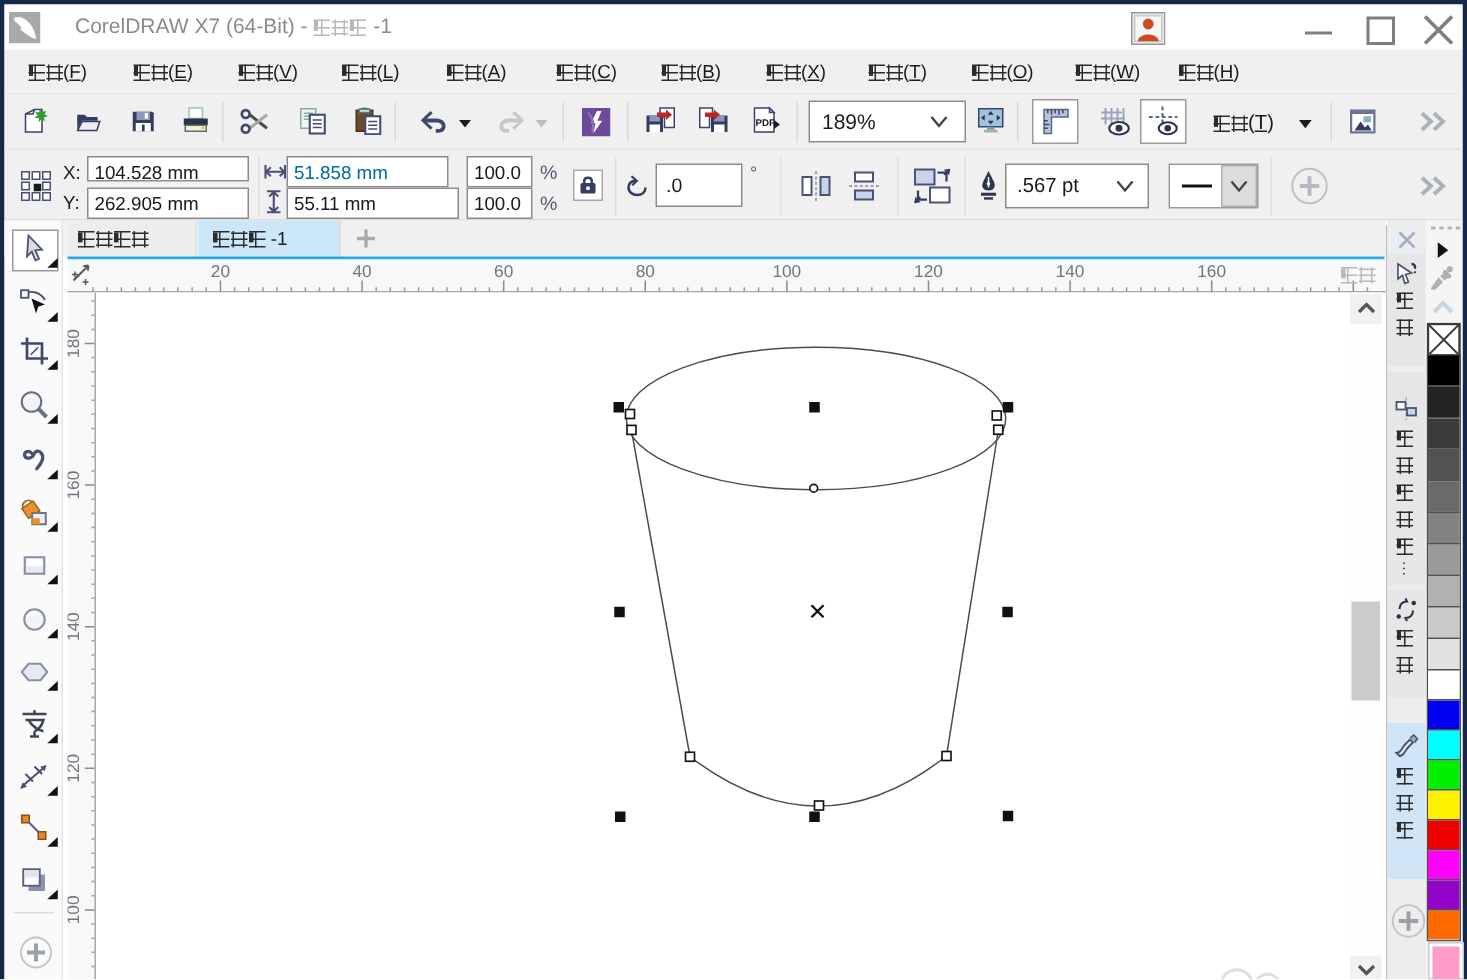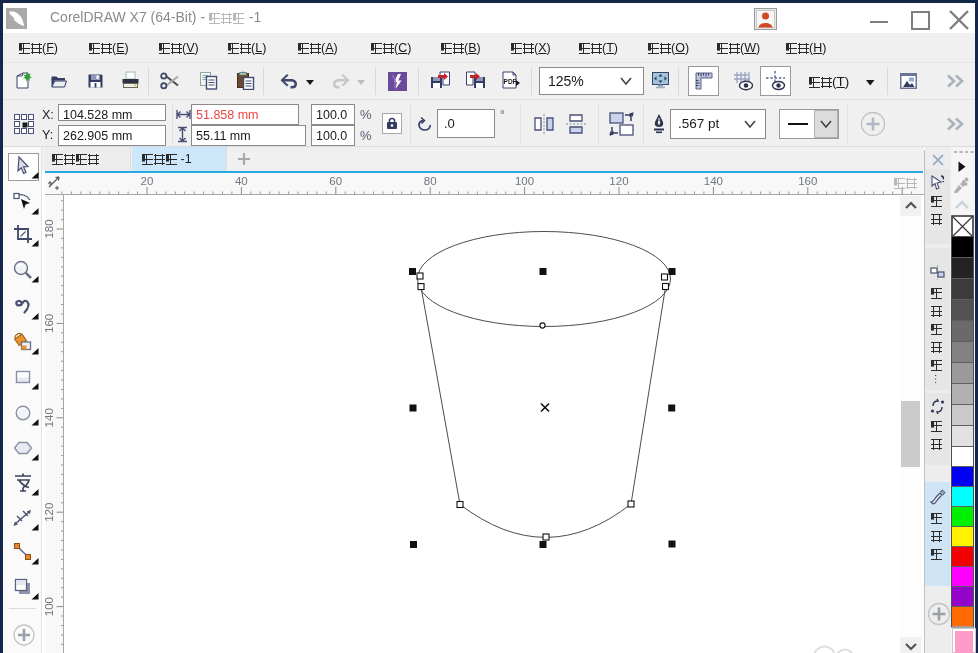--- a/index.html
+++ b/index.html
@@ -147,21 +147,21 @@
     <path d="M5 4 L11 4 L11 2 L15 5.5 L11 9 L11 7 L5 7 Z" fill="#c42428"></path>
   </svg>
 <svg class="abs" style="left:501px;top:71px" width="22" height="20" viewBox="0 0 22 20">
     <path d="M2 1 L12 1 L15 4 L15 17 L2 17 Z" fill="#fff" stroke="#3a426b"></path>
     <path d="M12 1 L12 4 L15 4 Z" fill="#c9d3ea" stroke="#3a426b"></path>
     <text x="2.6" y="13" font-family="Liberation Sans" font-size="6.5" font-weight="bold" fill="#1a1a1a">PDF</text>
     <path d="M15 9 L19 12 L15 15 Z" fill="#1a1a1a"></path>
   </svg>
 <div class="sep" style="left:531px;top:68px;height:27px"></div>
 <div class="ibox" style="left:539px;top:67px;width:105px;height:28px"></div>
-<div class="abs" style="left:548px;top:73px;font-size:14px;color:#1a1a1a">125%</div>
+<div class="abs" style="left:548px;top:73px;font-size:14px;color:#1a1a1a">189%</div>
 <svg class="abs" style="left:620px;top:76px" width="12" height="10">
     <path d="M1 2 L6 8 L11 2" stroke="#444" stroke-width="1.6" fill="none"></path>
   </svg>
 <svg class="abs" style="left:651px;top:71px" width="19" height="19" viewBox="0 0 19 19">
     <rect x="1.5" y="1.5" width="16" height="12" fill="#9fc5da" stroke="#3a426b"></rect>
     <rect x="7" y="13.5" width="5" height="2" fill="#7d98a8"></rect>
     <rect x="5" y="15.5" width="9" height="1.8" fill="#9eb0ba"></rect>
     <g fill="#2c3450">
       <path d="M9.5 3 L11.5 5.5 L7.5 5.5 Z"></path>
       <path d="M9.5 12 L11.5 9.5 L7.5 9.5 Z"></path>
@@ -225,21 +225,21 @@
 <div class="abs" style="left:42px;top:128px;font-size:12.5px;color:#1a1a1a">Y:</div>
 <div class="ibox" style="left:58px;top:104px;width:108px;height:17px;font-size:12.5px;color:#1a1a1a;padding:2.5px 0 0 4px">104.528 mm</div>
 <div class="ibox" style="left:58px;top:125px;width:108px;height:20.5px;font-size:12.5px;color:#1a1a1a;padding:2.5px 0 0 4px">262.905 mm</div>
 <div class="sep" style="left:172px;top:104px;height:40px;background:#e0e0e0"></div>
 <svg class="abs" style="left:176px;top:109px" width="15" height="11">
     <path d="M1 1 V10 M14 1 V10 M1.5 5.5 H13.5 M4.5 2.5 L1.5 5.5 L4.5 8.5 M10.5 2.5 L13.5 5.5 L10.5 8.5" stroke="#4a4f77" stroke-width="1.4" fill="none"></path>
   </svg>
 <svg class="abs" style="left:176px;top:126px" width="13" height="17">
     <path d="M2 1.5 H11 M2 15.5 H11 M6.5 2 V15 M3.5 5 L6.5 2 L9.5 5 M3.5 12 L6.5 15 L9.5 12" stroke="#4a4f77" stroke-width="1.4" fill="none"></path>
   </svg>
-<div class="ibox" style="left:191px;top:104px;width:108px;height:20.5px;font-size:12.5px;color:#ef4444;padding:2.5px 0 0 4px">51.858 mm</div>
+<div class="ibox" style="left:191px;top:104px;width:108px;height:20.5px;font-size:12.5px;color:#0369a1;padding:2.5px 0 0 4px">51.858 mm</div>
 <div class="ibox" style="left:191px;top:125px;width:115px;height:20.5px;font-size:12.5px;color:#1a1a1a;padding:2.5px 0 0 4px">55.11 mm</div>
 <div class="ibox" style="left:311px;top:104px;width:44px;height:20.5px;font-size:12.5px;color:#1a1a1a;padding:2.5px 0 0 4px">100.0</div>
 <div class="ibox" style="left:311px;top:125px;width:44px;height:20.5px;font-size:12.5px;color:#1a1a1a;padding:2.5px 0 0 4px">100.0</div>
 <div class="abs" style="left:360px;top:107px;font-size:13px;color:#55596e">%</div>
 <div class="abs" style="left:360px;top:128px;font-size:13px;color:#55596e">%</div>
 <div class="ibox" style="left:382px;top:113px;width:20px;height:21px;border-color:#a8a8a8"></div>
 <svg class="abs" style="left:386px;top:117px" width="12" height="13">
     <rect x="1" y="5" width="10" height="7" rx="1" fill="#333c63"></rect>
     <path d="M3.5 5 V3.5 C3.5 0.8 8.5 0.8 8.5 3.5 V5" stroke="#333c63" stroke-width="1.6" fill="none"></path>
     <circle cx="6" cy="8.5" r="1.3" fill="#fff"></circle>

